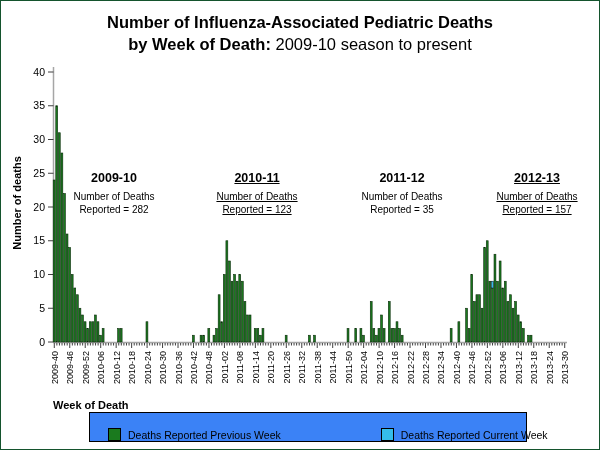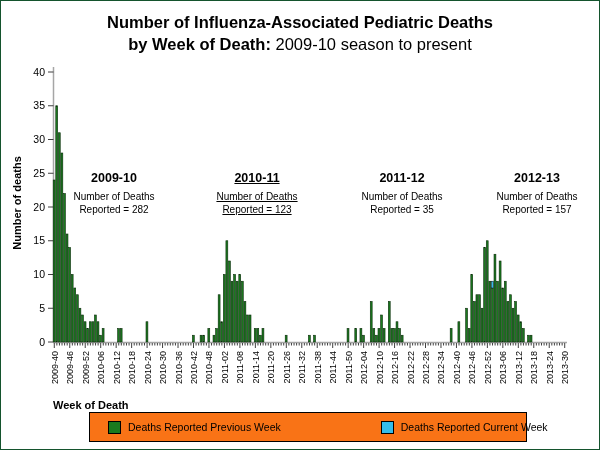--- a/index.html
+++ b/index.html
@@ -20,25 +20,25 @@
   .x-axis-title{
     position:absolute;left:52px;top:398px;width:514px;text-align:left;
     font-size:11px;font-weight:bold;
   }
   .annotation{position:absolute;width:120px;text-align:center;}
   .annotation .season{font-size:12.5px;font-weight:bold;margin-bottom:5px;}
   .annotation .line{font-size:10px;line-height:13px;}
   .ann-0{left:53px;top:170px;}
   .ann-1{left:196px;top:170px;text-decoration:underline;}
   .ann-2{left:341px;top:170px;}
-  .ann-3{left:476px;top:170px;}
+  .ann-3{left:476px;top:170px;text-decoration:underline;}
   .legend{
     position:absolute;left:88px;top:411px;width:436px;height:28px;
-    border:1.5px solid #000;background:#f97316;
-    display:flex;align-items:center;
+    border:1.5px solid #000;background:#3b82f6;
+    display:flex;align-items:flex-end;
   }
   .legend-item{display:flex;align-items:center;gap:7px;}
   .legend-item.first{margin-left:18px;}
   .legend-item.second{margin-left:100px;}
   .swatch{width:11px;height:11px;border:1px solid #000;flex:0 0 auto;}
   .legend-label{font-size:10.5px;white-space:nowrap;}
   #chart-svg{position:absolute;left:0;top:0;}
 </style>
 </head>
 <body>

